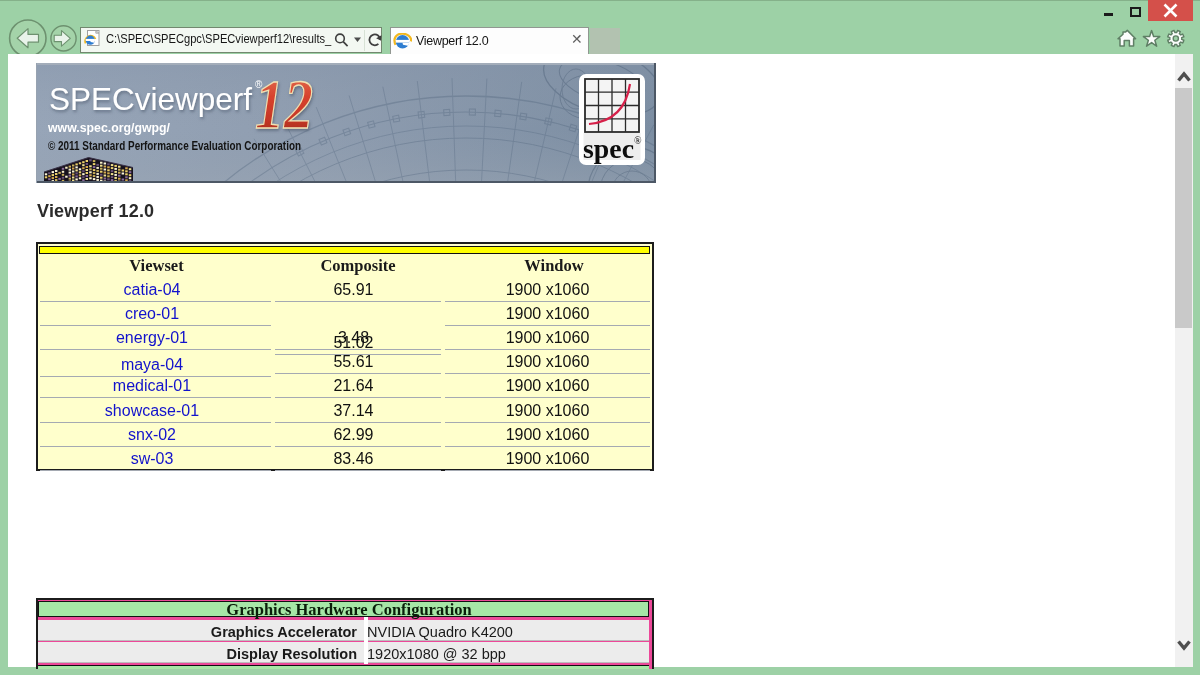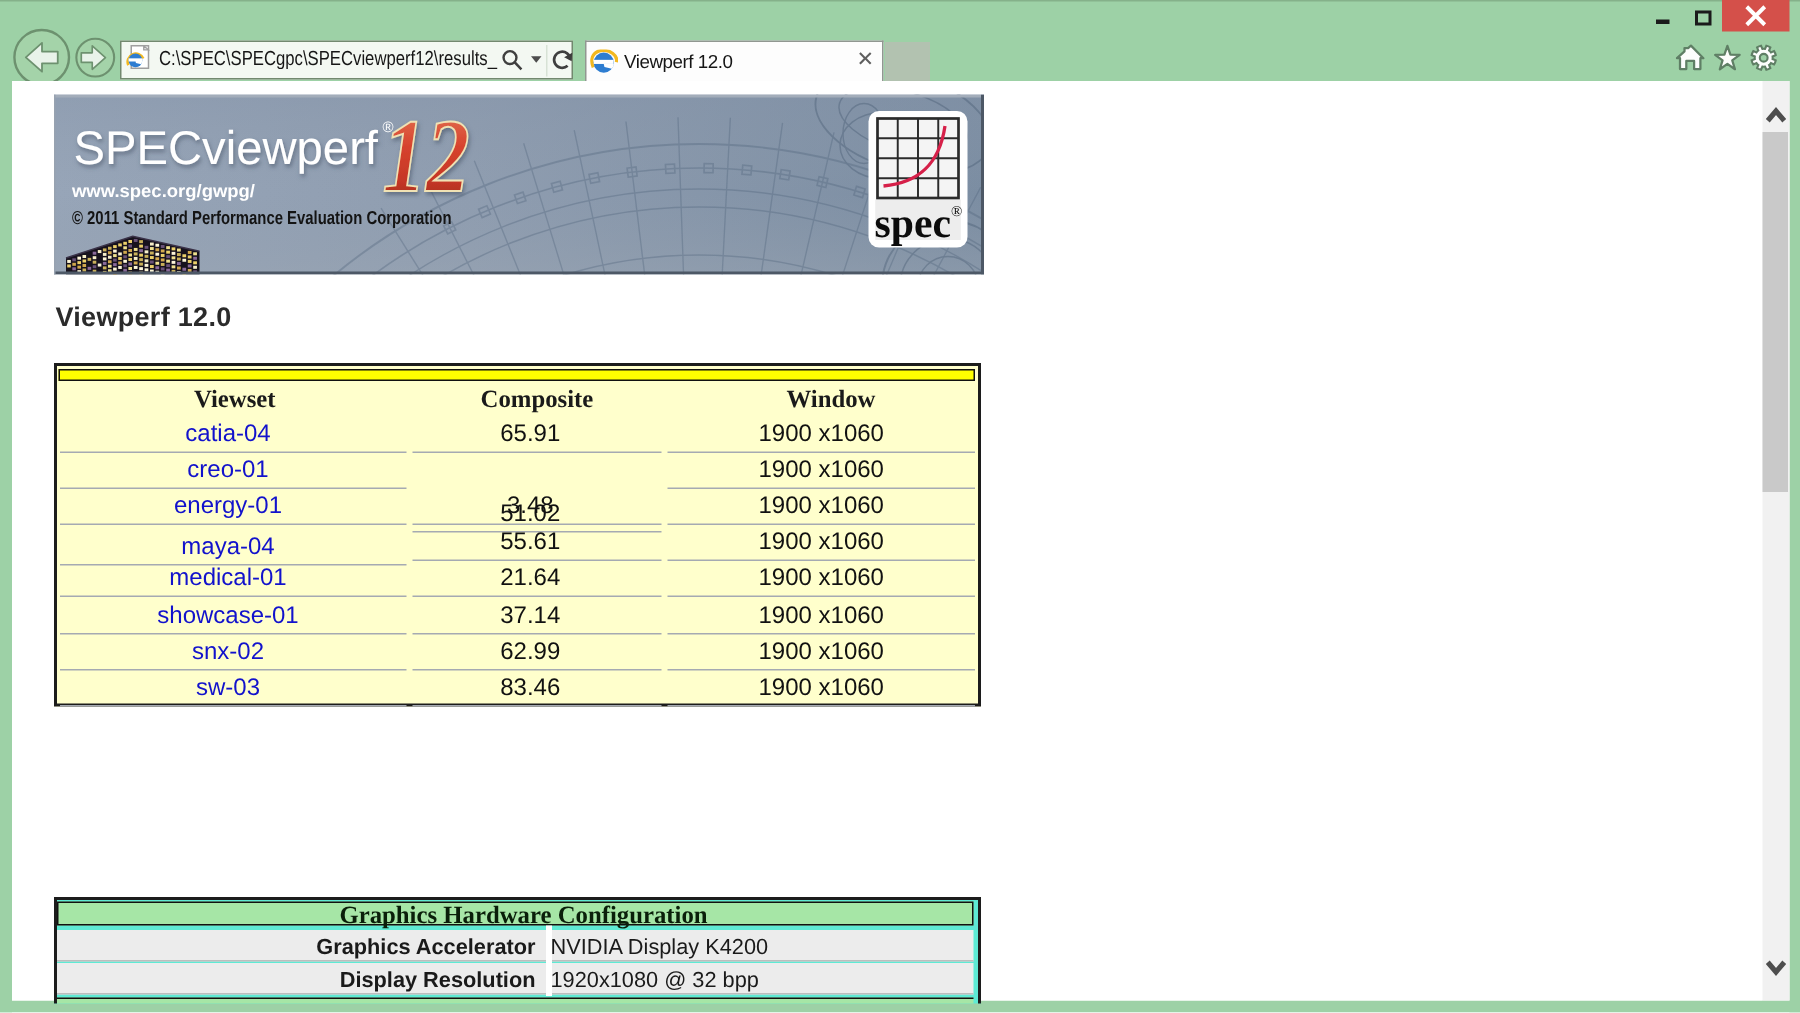--- a/index.html
+++ b/index.html
@@ -27,21 +27,21 @@
   #content{left:8px;top:54px;width:1167px;height:613px;background:#ffffff;}
   #h2{left:37px;top:201px;font-size:18px;font-weight:bold;color:#2b2b2b;letter-spacing:0.2px;}
   
   #t1{left:36px;top:242px;width:614px;height:225px;border:2px solid #1c1c1c;background:#ffffcc;}
   #t1 .cell{position:absolute;text-align:center;font-size:16px;line-height:23.4px;color:#111;}
   #t1 .sep{border-bottom:1px solid #a5aab2;}
   #t1 .lk{color:#1212cc;position:relative;left:-3.5px;}
   #yellowband{left:0.5px;top:1.5px;width:609px;height:6.5px;background:#ffff00;border:1px solid #111;}
   .th{position:absolute;font-family:"Liberation Serif",serif;font-weight:bold;font-size:16.5px;color:#1a1a1a;text-align:center;}
   
-  #t2{left:36px;top:598px;width:614px;height:69px;border:2px solid #1c1c1c;border-bottom:none;background:#5eead4;overflow:hidden;}
+  #t2{left:36px;top:598px;width:614px;height:69px;border:2px solid #1c1c1c;border-bottom:none;background:#ec4899;overflow:hidden;}
   #greenband{left:0px;top:1px;width:609px;height:14px;background:#a6e6a6;border:1px solid #111;text-align:center;
              font-family:"Liberation Serif",serif;font-weight:bold;font-size:16.5px;color:#0a1f0a;line-height:15px;text-indent:11px;}
   .grow{position:absolute;background:#ececec;border-bottom:1px solid #bdbdbd;font-size:14.5px;color:#1a1a1a;}
   .glab{position:absolute;font-weight:bold;text-align:right;}
   .gval{position:absolute;text-align:left;}
   
   #sbar{left:1175px;top:54px;width:18px;height:613px;background:#f1f1f1;}
   #sthumb{left:1175px;top:88px;width:17px;height:240px;background:#c9c9c9;}
 </style>
 </head>
@@ -354,21 +354,21 @@
 <div class="cell sep" style="left:2px;top:202.9px;width:231px;height:23.2px;"><span class="lk">sw-03</span></div>
 <div class="cell sep" style="left:237px;top:202.9px;width:166px;height:23.2px;"><span style="position:relative;left:-4.5px;">83.46</span></div>
 <div class="cell sep" style="left:407px;top:202.9px;width:205px;height:23.2px;">1900 x1060</div>
 </div>
 <div class="abs" id="t2">
 <div class="abs" id="greenband">Graphics Hardware Configuration</div>
 
 <div class="grow" style="left:0;top:19.5px;width:611px;height:20px;"></div>
 <div class="grow" style="left:0;top:42px;width:611px;height:20px;"></div>
 <div class="glab" style="left:0;top:23.5px;width:319px;font-size:14.5px;color:#1a1a1a;">Graphics Accelerator</div>
-<div class="gval" style="left:329px;top:23.5px;width:270px;font-size:14.5px;color:#1a1a1a;">NVIDIA Display K4200</div>
+<div class="gval" style="left:329px;top:23.5px;width:270px;font-size:14.5px;color:#1a1a1a;">NVIDIA Quadro K4200</div>
 <div class="glab" style="left:0;top:46px;width:319px;font-size:14.5px;color:#1a1a1a;">Display Resolution</div>
 <div class="gval" style="left:329px;top:46px;width:270px;font-size:14.5px;color:#1a1a1a;">1920x1080 @ 32 bpp</div>
 <div class="abs" style="left:326px;top:17px;width:4px;height:47px;background:#ffffff;"></div>
 <div class="abs" style="left:0;top:64.5px;width:611px;height:5px;background:#a6e6a6;border-top:1px solid #111;"></div>
 
 </div>
 <div class="abs" id="sbar"></div>
 <div class="abs" id="sthumb"></div>
 <svg class="abs" style="left:1175px;top:54px;width:18px;height:613px;" viewBox="0 0 18 613">
 <path d="M3.5 26.5 L9 20 L14.5 26.5" fill="none" stroke="#4e4e4e" stroke-width="3.4"></path>

